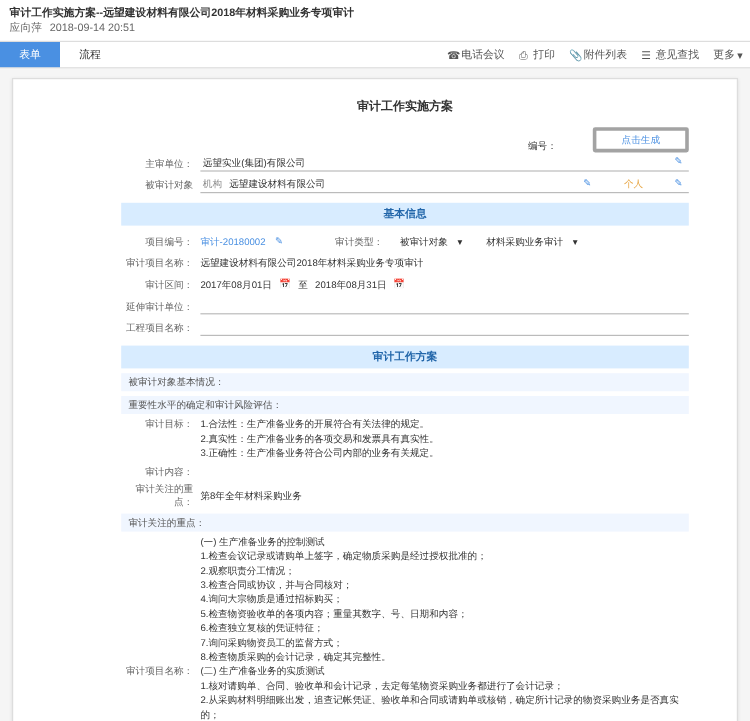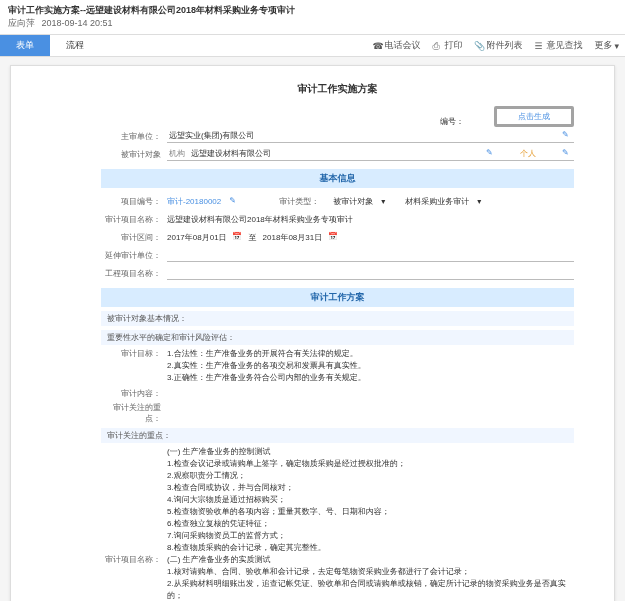--- a/index.html
+++ b/index.html
@@ -148,20 +148,21 @@
 3.正确性：生产准备业务符合公司内部的业务有关规定。</div>
   </div>
 
   <div class="row">
         <div class="lbl">审计内容：</div>
         <div class="val"></div>
       </div>
 
   <div class="row">
     <div class="lbl">审计关注的重点：</div>
+    <div class="val">第8年全年材料采购业务</div>
   </div>
 
   <div class="sub-head">审计关注的重点：</div>
 
   <div class="row" style="align-items:flex-start">
     <div class="lbl"></div>
     <div class="val content-block" style="white-space:pre-line">(一) 生产准备业务的控制测试
 1.检查会议记录或请购单上签字，确定物质采购是经过授权批准的；
 2.观察职责分工情况；
 3.检查合同或协议，并与合同核对；

